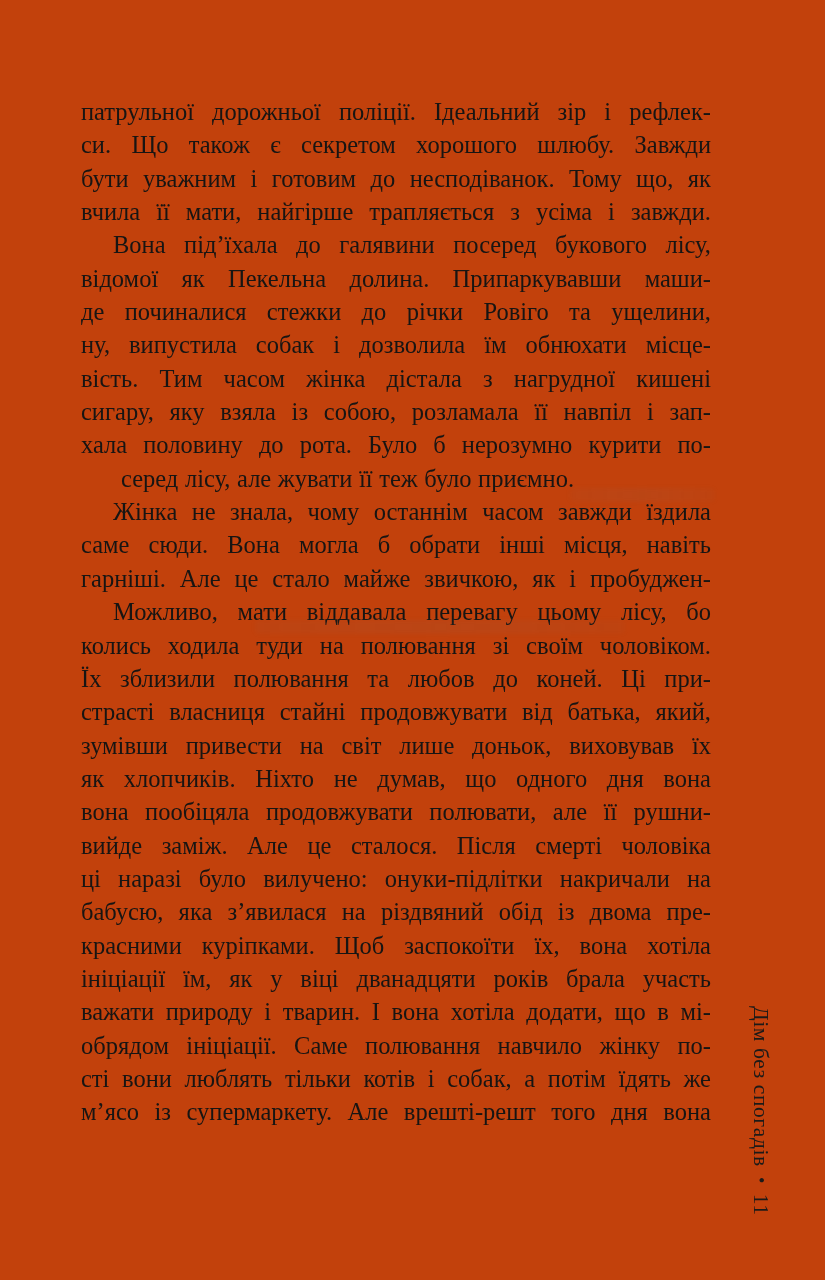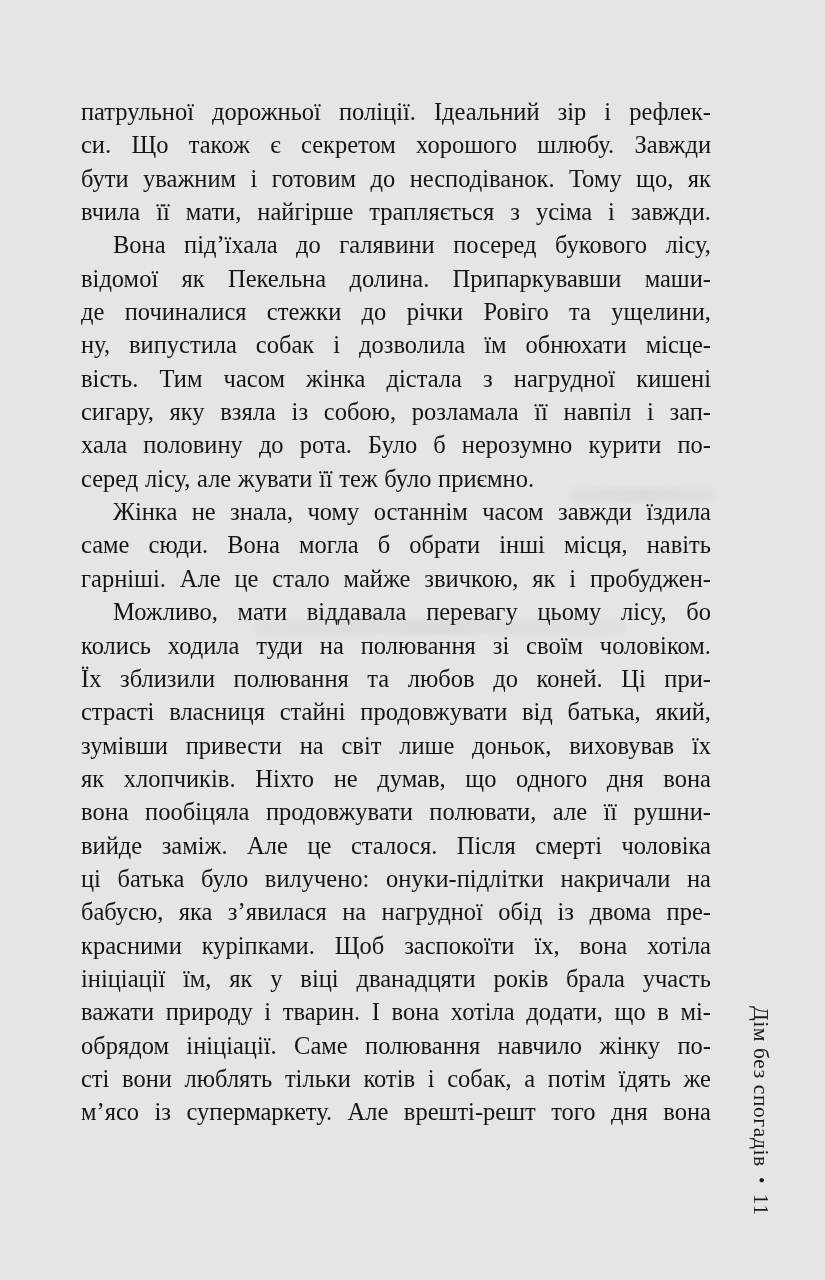--- a/index.html
+++ b/index.html
@@ -11,21 +11,21 @@
     height: 1280px;
     background: #ffffff;
     font-family: "Liberation Serif", "DejaVu Serif", serif;
     color: #171513;
     overflow: hidden;
   }
   .page {
     position: relative;
     width: 825px;
     height: 1280px;
-    background: #e5e5e5;
+    background: #c2410c;
     overflow: hidden;
   }
   .text-block {
     position: absolute;
     left: 81px;
     top: 95px;
     width: 630px;
     font-size: 24.5px;
     line-height: 33.35px;
     -webkit-font-smoothing: antialiased;
@@ -35,20 +35,21 @@
     padding: 0;
   }
   .line {
     width: 100%;
     text-align: justify;
     text-align-last: justify;
     word-spacing: 0.02em;
   }
   .line.short {
     text-align-last: left;
+    margin-left: 40px;
   }
   .para.indented .line:first-child {
     text-indent: 32px;
   }
   .running-footer {
     position: absolute;
     right: 52px;
     bottom: 64px;
     writing-mode: vertical-rl;
     text-orientation: mixed;
@@ -106,22 +107,22 @@
 
     <div class="para indented">
       <div class="line">Можливо, мати віддавала перевагу цьому лісу, бо</div>
       <div class="line">колись ходила туди на полювання зі своїм чоловіком.</div>
       <div class="line">Їх зблизили полювання та любов до коней. Ці при-</div>
       <div class="line">страсті власниця стайні продовжувати від батька, який,</div>
       <div class="line">зумівши привести на світ лише доньок, виховував їх</div>
       <div class="line">як хлопчиків. Ніхто не думав, що одного дня вона</div>
       <div class="line">вона пообіцяла продовжувати полювати, але її рушни-</div>
       <div class="line">вийде заміж. Але це сталося. Після смерті чоловіка</div>
-      <div class="line">ці батька було вилучено: онуки-підлітки накричали на</div>
-      <div class="line">бабусю, яка з’явилася на нагрудної обід із двома пре-</div>
+      <div class="line">ці наразі було вилучено: онуки-підлітки накричали на</div>
+      <div class="line">бабусю, яка з’явилася на різдвяний обід із двома пре-</div>
       <div class="line">красними куріпками. Щоб заспокоїти їх, вона хотіла</div>
       <div class="line">ініціації їм, як у віці дванадцяти років брала участь</div>
       <div class="line">важати природу і тварин. І вона хотіла додати, що в мі-</div>
       <div class="line">обрядом ініціації. Саме полювання навчило жінку по-</div>
       <div class="line">сті вони люблять тільки котів і собак, а потім їдять же</div>
       <div class="line">м’ясо із супермаркету. Але врешті-решт того дня вона</div>
     </div>
 
   </div>
 

